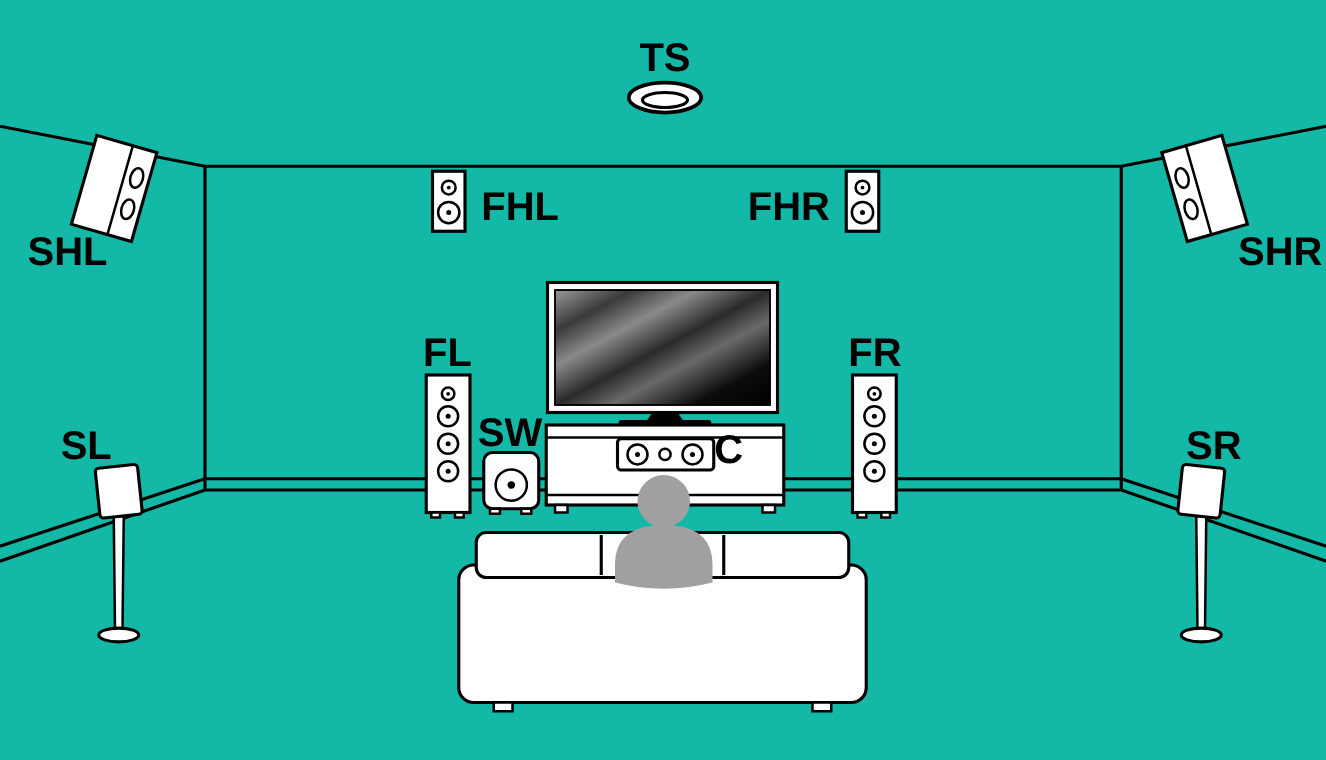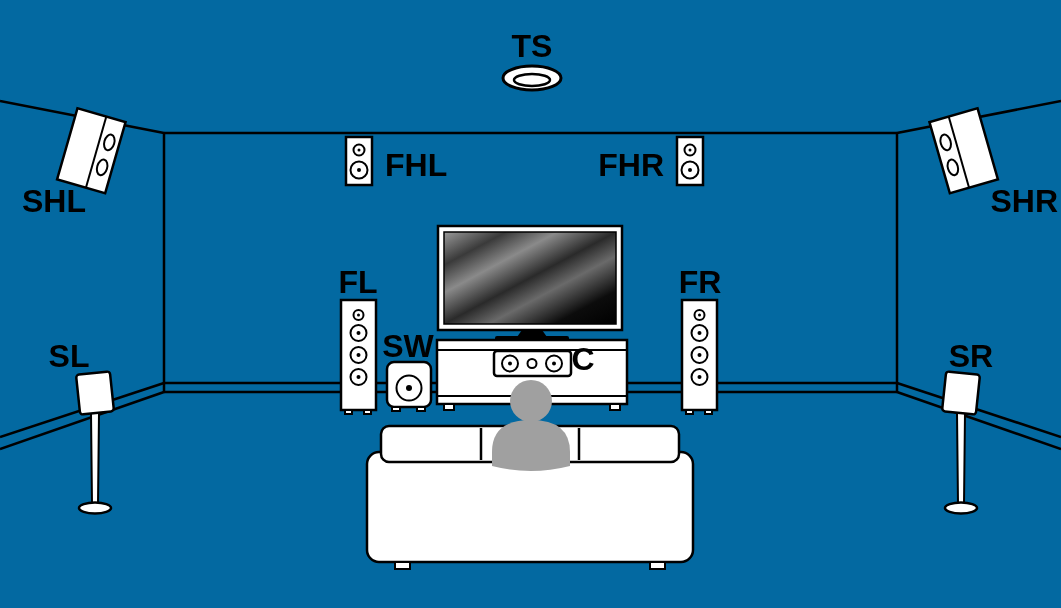--- a/index.html
+++ b/index.html
@@ -4,21 +4,21 @@
 <style>
   html, body {
     margin: 0;
     padding: 0;
     background: #ffffff;
   }
   .stage {
     position: relative;
     width: 1061px;
     height: 608px;
-    background: #0369a1;
+    background: #14b8a6;
     overflow: hidden;
     font-family: "Liberation Sans", sans-serif;
   }
   svg { display: block; }
   .spk-label {
     font-family: "Liberation Sans", "DejaVu Sans", sans-serif;
     font-weight: bold;
     font-size: 32px;
     fill: #000000;
   }

